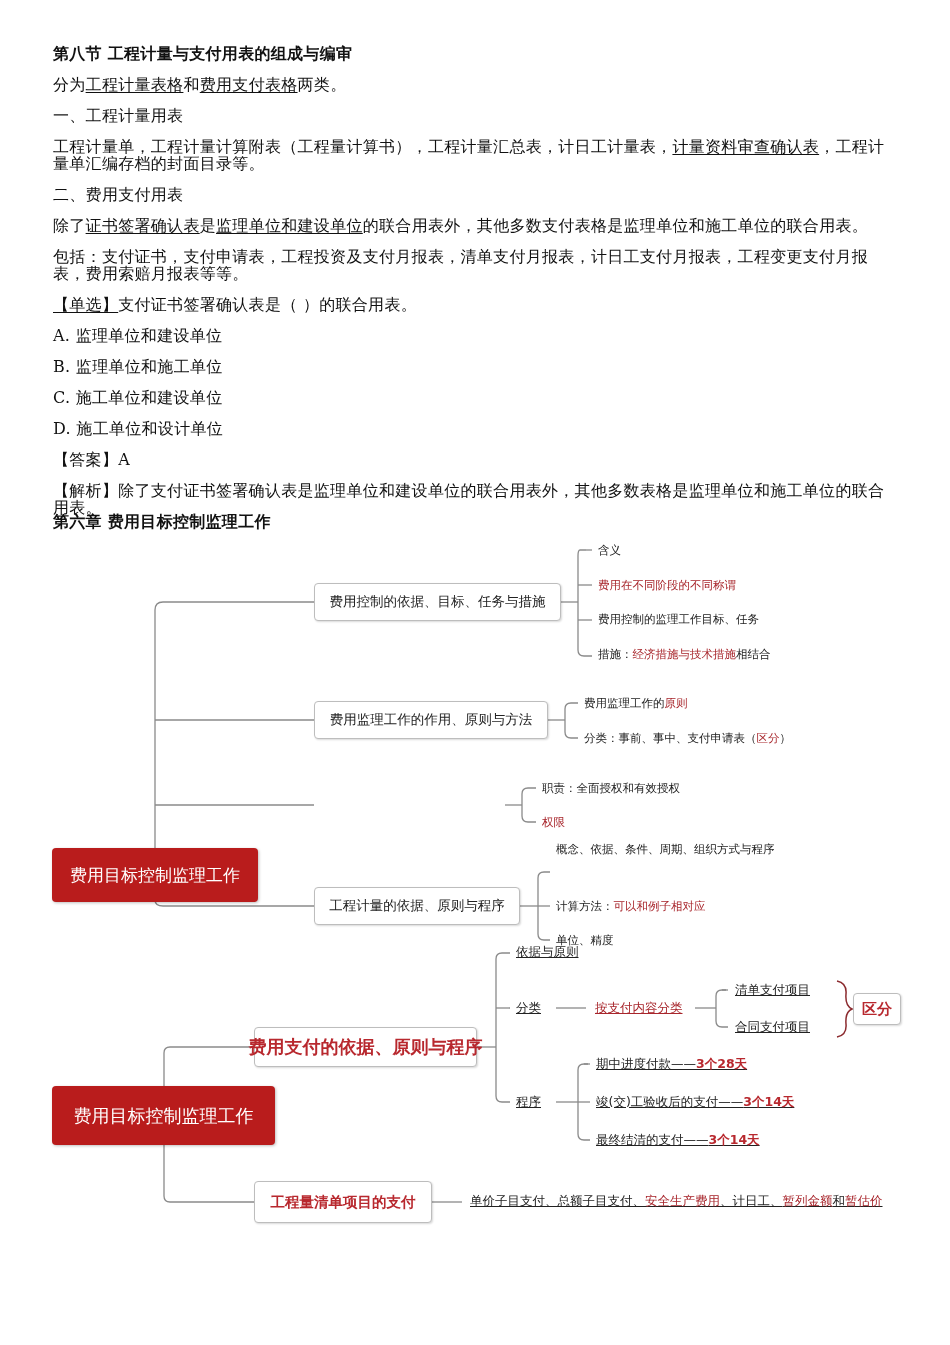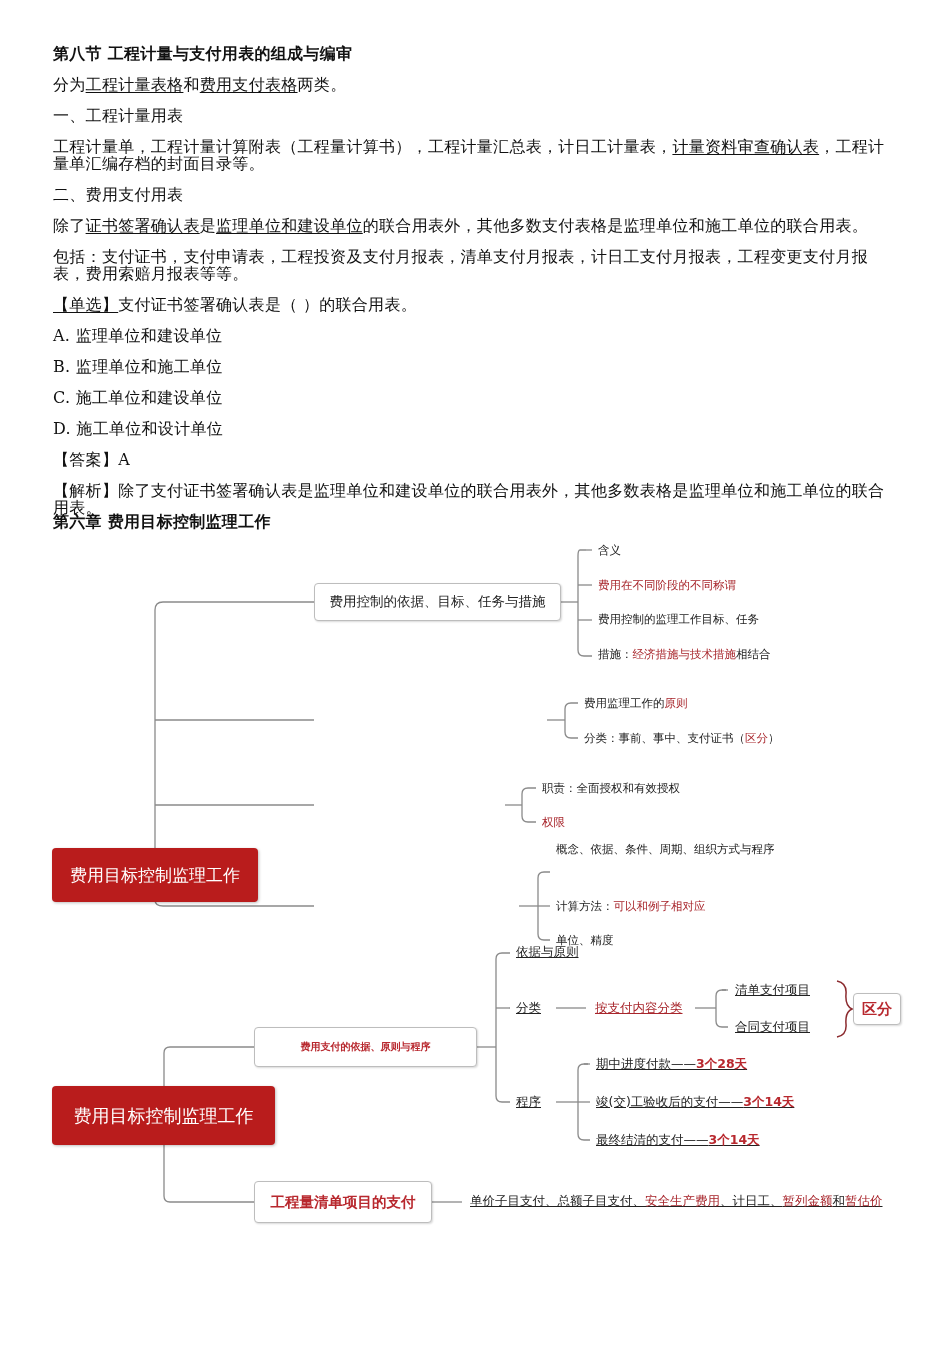--- a/index.html
+++ b/index.html
@@ -110,26 +110,28 @@
   </svg>
 
   <div class="root" style="left:52px; top:848px; width:206px; height:54px;">费用目标控制监理工作</div>
 
   <div class="node" style="left:314px; top:583px; width:247px; height:38px;">费用控制的依据、目标、任务与措施</div>
   <div class="leaf" style="left:598px; top:543px;">含义</div>
   <div class="leaf red" style="left:598px; top:578px;">费用在不同阶段的不同称谓</div>
   <div class="leaf" style="left:598px; top:612px;">费用控制的监理工作目标、任务</div>
   <div class="leaf" style="left:598px; top:647px;"><span>措施：</span><span class="red">经济措施与技术措施</span><span>相结合</span></div>
 
+  <div class="node" style="left:314px; top:701px; width:234px; height:38px;">费用监理工作的作用、原则与方法</div>
   <div class="leaf" style="left:584px; top:696px;"><span>费用监理工作的</span><span class="red">原则</span></div>
-  <div class="leaf" style="left:584px; top:731px;"><span>分类：事前、事中、支付证书（</span><span class="red">区分</span><span>）</span></div>
+  <div class="leaf" style="left:584px; top:731px;"><span>分类：事前、事中、支付申请表（</span><span class="red">区分</span><span>）</span></div>
 
   <div class="leaf" style="left:542px; top:781px;">职责：全面授权和有效授权</div>
   <div class="leaf red" style="left:542px; top:815px;">权限</div>
 
+  <div class="node" style="left:314px; top:887px; width:206px; height:38px;">工程计量的依据、原则与程序</div>
   <div class="leaf" style="left:556px; top:842px;">概念、依据、条件、周期、组织方式与程序</div>
   <div class="leaf" style="left:556px; top:899px;"><span>计算方法：</span><span class="red">可以和例子相对应</span></div>
   <div class="leaf" style="left:556px; top:933px;">单位、精度</div>
 </div>
 
 <div class="mm">
   <svg width="950" height="1345">
     <g fill="none" stroke="#8a8a8a" stroke-width="1.3">
 
       <path d="M164 1086 L164 1053 Q164 1047 170 1047 L254 1047"></path>
@@ -151,21 +153,21 @@
       <path d="M588 1064 L584 1064 Q578 1064 578 1070 L578 1134 Q578 1140 584 1140 L590 1140"></path>
       <path d="M584 1064 L590 1064"></path>
       <path d="M578 1102 L590 1102"></path>
 
       <path d="M431 1202 L462 1202"></path>
     </g>
   </svg>
 
   <div class="root" style="left:52px; top:1086px; width:223px; height:59px; font-size:18px;">费用目标控制监理工作</div>
 
-  <div class="node red" style="left:254px; top:1027px; width:223px; height:40px; font-size:10px;">费用支付的依据、原则与程序</div>
+  <div class="node red" style="left:254px; top:1027px; width:223px; height:40px; font-size:18px;">费用支付的依据、原则与程序</div>
   <div class="leaf big" style="left:516px; top:945px;">依据与原则</div>
   <div class="leaf big" style="left:516px; top:1001px;">分类</div>
   <div class="leaf big red" style="left:595px; top:1001px;">按支付内容分类</div>
   <div class="leaf big" style="left:735px; top:983px;">清单支付项目</div>
   <div class="leaf big" style="left:735px; top:1020px;">合同支付项目</div>
   <div class="qubie" style="left:853px; top:993px; width:48px; height:32px;">区分</div>
 
   <div class="leaf big" style="left:516px; top:1095px;">程序</div>
   <div class="leaf big" style="left:596px; top:1057px;"><span>期中进度付款——</span><span class="redb">3个28天</span></div>
   <div class="leaf big" style="left:596px; top:1095px;"><span>竣(交)工验收后的支付——</span><span class="redb">3个14天</span></div>

